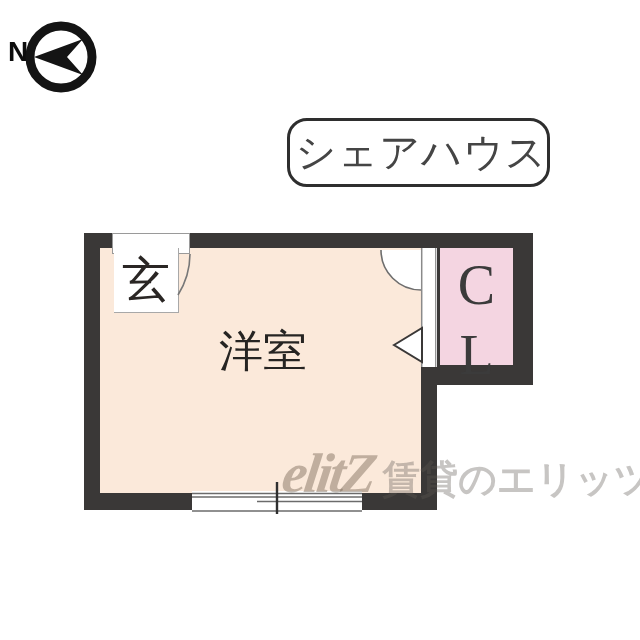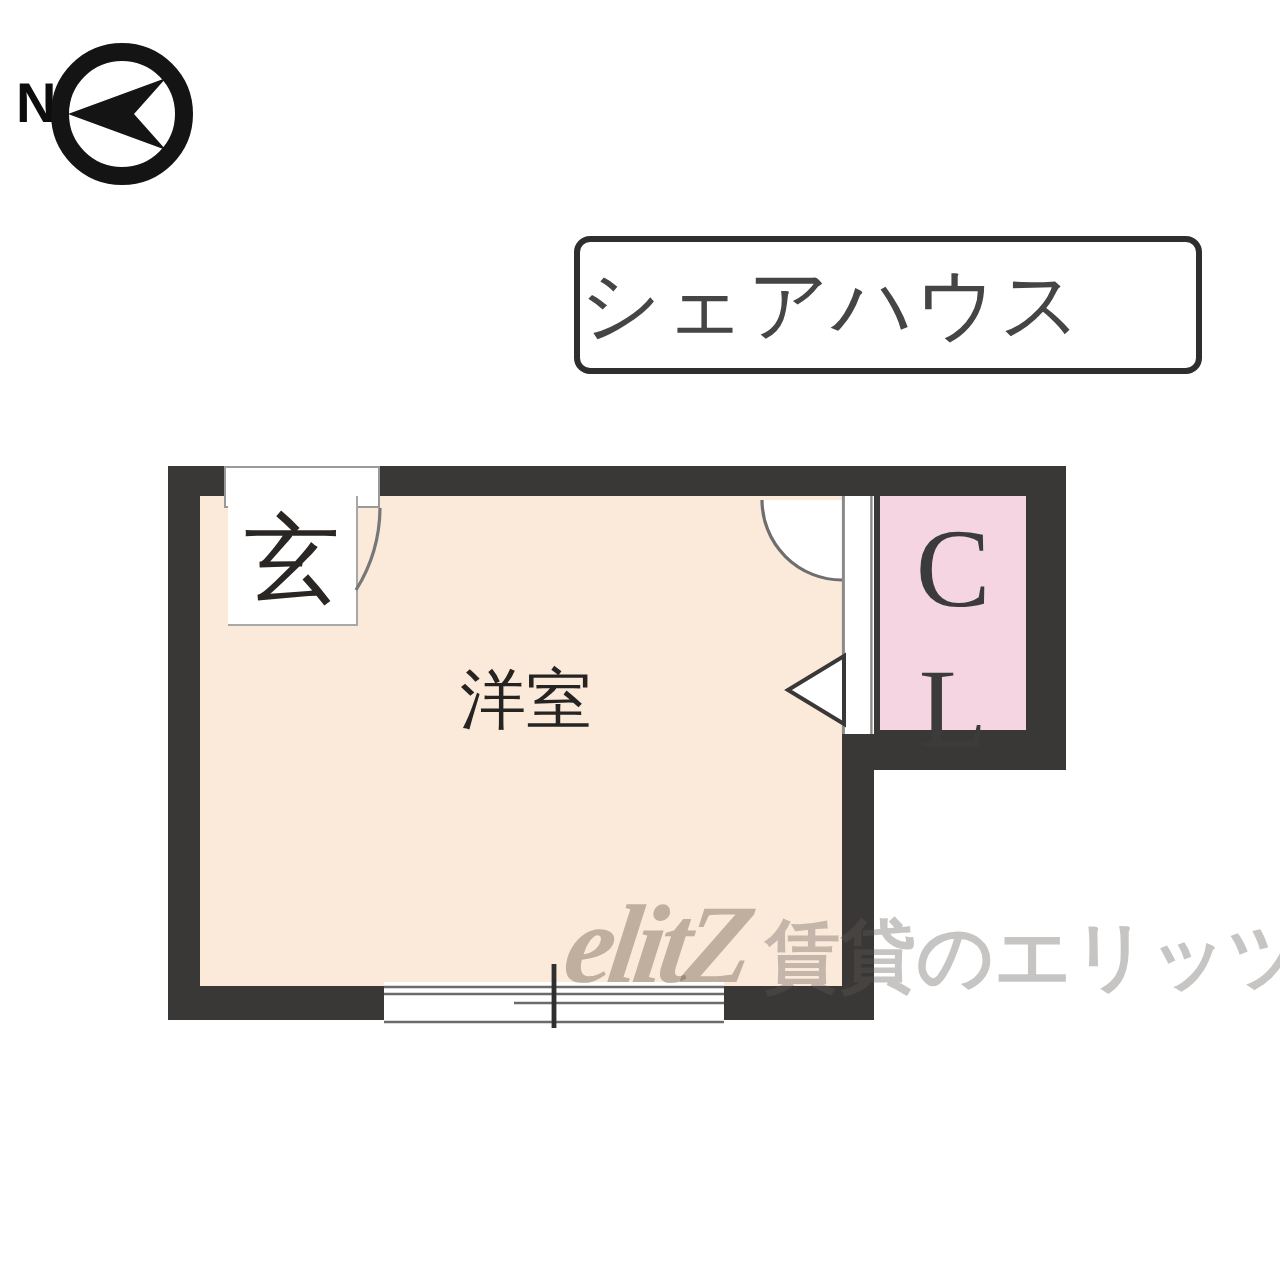--- a/index.html
+++ b/index.html
@@ -6,41 +6,41 @@
   .canvas{position:relative;width:640px;height:640px;background:#fff;overflow:hidden;
           font-family:"Liberation Sans",sans-serif;}
   
   .wall{position:absolute;background:#3a3837;}
   
   .floor-room{position:absolute;left:100px;top:248px;width:321px;height:245px;background:#fbe9da;}
   .floor-cl{position:absolute;left:440px;top:248px;width:73px;height:117px;background:#f4d5e1;}
   
   .compass-n{position:absolute;left:8px;top:36px;font-size:28px;font-weight:bold;color:#0d0d0d;}
   
-  .badge{position:absolute;left:287px;top:118px;width:314px;height:69px;background:#fff;
-         border:3px solid #2e2e2e;border-radius:8px;box-sizing:border-box;
-         display:flex;align-items:center;justify-content:flex-start;}
+  .badge{position:absolute;left:287px;top:118px;width:263px;height:69px;background:#fff;
+         border:3px solid #2e2e2e;border-radius:20px;box-sizing:border-box;
+         display:flex;align-items:center;justify-content:flex-end;}
   .badge span{font-size:40px;color:#454545;letter-spacing:1px;
               font-family:"Liberation Sans",sans-serif;}
   
   .door-gap-top{position:absolute;left:112px;top:233px;width:78px;height:15px;background:#fff;}
   .door-leaf{position:absolute;left:112px;top:233px;width:78px;height:21px;background:#fff;
              border:1px solid #9a9a9a;box-sizing:border-box;}
   .genkan-box{position:absolute;left:114px;top:248px;width:65px;height:65px;background:#fff;
               border-right:1px solid #a8a8a8;border-bottom:1px solid #a8a8a8;box-sizing:border-box;
               display:flex;align-items:center;justify-content:center;}
   .genkan-box span{font-size:48px;color:#2a2624;font-family:"Liberation Serif",serif;}
   
   .cl-strip{position:absolute;left:421px;top:248px;width:16px;height:119px;background:#fff;}
   .cl-divider{position:absolute;left:437px;top:248px;width:3px;height:119px;background:#3a3837;}
   
   .window-gap{position:absolute;left:192px;top:491px;width:170px;height:21px;background:#fff;}
   
   .room-label{position:absolute;left:134px;top:324px;width:258px;text-align:center;
-              color:#262422;font-family:"Liberation Serif",serif;font-size:33px;line-height:55px;}
+              color:#262422;font-family:"Liberation Serif",serif;font-size:44px;line-height:55px;}
   .cl-letters{position:absolute;left:440px;top:250px;width:73px;text-align:center;
               color:#3b3b3b;font-family:"Liberation Serif",serif;font-size:56px;line-height:70px;}
   .cl-letters div{height:70px;}
   
   .watermark{position:absolute;left:283px;top:441px;white-space:nowrap;pointer-events:none;}
   .wm-logo{display:inline-block;font-family:"Liberation Serif",serif;font-style:italic;
            font-weight:bold;font-size:56px;letter-spacing:-3px;color:rgba(110,92,76,0.42);
            transform:skewX(-8deg);vertical-align:baseline;}
   .wm-text{font-family:"Liberation Sans",sans-serif;font-weight:bold;font-size:38px;
            color:rgba(95,88,82,0.35);margin-left:4px;vertical-align:baseline;}

